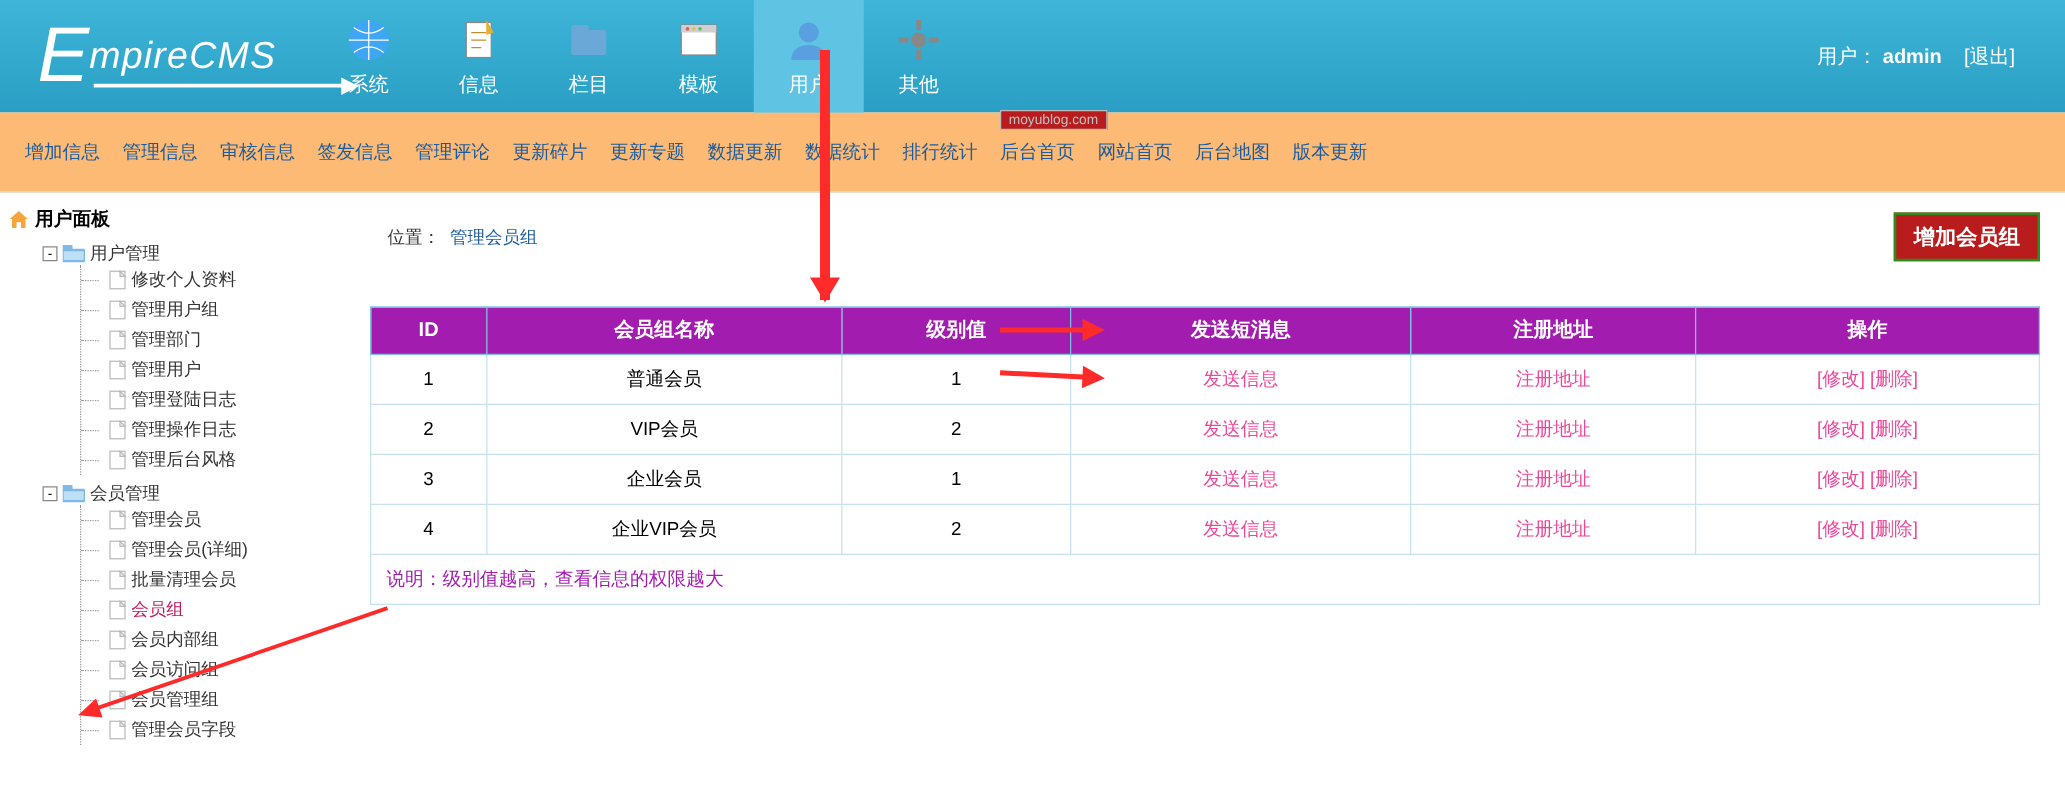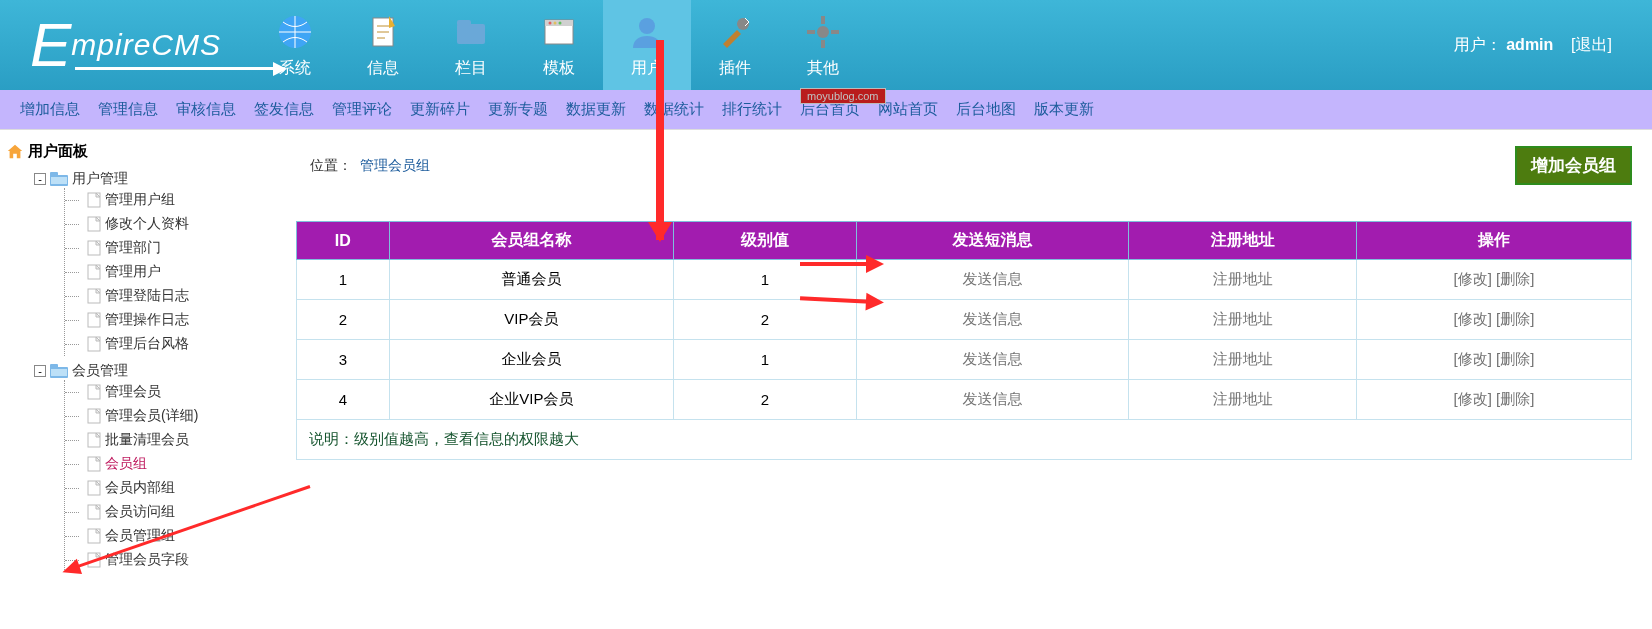--- a/index.html
+++ b/index.html
@@ -16,21 +16,21 @@
 .nav-items { display: flex; height: 100%; }
 .nav-item { width: 88px; display: flex; flex-direction: column; align-items: center; justify-content: center; color: #fff; font-size: 16px; cursor: pointer; }
 .nav-item.active { background: #5fc4e4; }
 .nav-icon { width: 40px; height: 40px; margin-bottom: 6px; display: flex; align-items: center; justify-content: center; }
 
 .user-info { margin-left: auto; padding-right: 40px; color: #fff; font-size: 16px; }
 .user-info a { color: #fff; text-decoration: none; margin-top: 20px; }
 .watermark { position: absolute; top: 88px; left: 800px; font-size: 11px; color: #c0c0c0; background: #b91c1c; padding: 1px 6px; border: 1px solid #bbb; z-index: 100; }
 
 
-.sub-nav { background: #c4b5fd; border-bottom: 1px solid #ddd; padding: 10px 20px; }
+.sub-nav { background: #fdba74; border-bottom: 1px solid #ddd; padding: 22px 20px; }
 .sub-nav a { color: #1d5c9c; text-decoration: none; margin-right: 18px; font-size: 15px; }
 
 
 .main-layout { display: flex; }
 .sidebar { width: 280px; padding: 8px 4px; }
 .content { flex: 1; padding: 8px 20px 8px 16px; }
 
 
 .tree-title { font-weight: bold; font-size: 15px; padding: 4px 0 6px 2px; display: flex; align-items: center; }
 .tree-title .home-icon { width: 18px; height: 18px; margin-right: 4px; }
@@ -44,28 +44,28 @@
 .tree .toggle { display: inline-block; width: 12px; height: 12px; border: 1px solid #888; text-align: center; line-height: 10px; font-size: 11px; margin-right: 4px; background: #fff; vertical-align: middle; cursor: pointer; }
 .tree .folder-icon { display: inline-block; width: 18px; height: 14px; margin-right: 4px; vertical-align: middle; }
 .tree .page-icon { display: inline-block; width: 14px; height: 16px; margin-right: 4px; vertical-align: middle; }
 .tree a { color: #333; text-decoration: none; font-size: 14px; }
 .tree a.selected { color: #be185d; font-weight: normal; }
 
 
 .crumb-row { display: flex; align-items: center; padding: 8px 0 0 14px; }
 .crumb-row .loc-label { color: #333; margin-right: 8px; }
 .crumb-row a { color: #1d5c9c; text-decoration: none; }
-.add-btn { margin-left: auto; background: #4d7c0f; color: #fff; border: 2px solid #2e8c1d; padding: 6px 14px; font-size: 17px; font-weight: bold; cursor: pointer; }
+.add-btn { margin-left: auto; background: #b91c1c; color: #fff; border: 2px solid #2e8c1d; padding: 6px 14px; font-size: 17px; font-weight: bold; cursor: pointer; }
 
 
 .data-table { width: 100%; border-collapse: collapse; margin-top: 36px; border: 1px solid #7fc0dc; }
 .data-table th { background: #a21caf; color: #fff; font-weight: bold; padding: 8px; text-align: center; border: 1px solid #7fc0dc; font-size: 16px; }
 .data-table td { padding: 10px 8px; text-align: center; border: 1px solid #c5e2ee; font-size: 15px; }
-.data-table td a { color: #737373; text-decoration: none; }
-.data-table .footer-row td { text-align: left; color: #14532d; padding: 10px 12px; }
+.data-table td a { color: #ec4899; text-decoration: none; }
+.data-table .footer-row td { text-align: left; color: #a21caf; padding: 10px 12px; }
 
 
 .annotation { position: absolute; pointer-events: none; z-index: 50; }
 .arrow-red-down { width: 8px; height: 200px; background: #ff2a2a; left: 656px; top: 40px; }
 .arrow-red-down::after { content: ""; position: absolute; bottom: -2px; left: -8px; border-top: 20px solid #ff2a2a; border-left: 12px solid transparent; border-right: 12px solid transparent; }
 .arrow-red-diag { left: 60px; top: 485px; width: 250px; height: 3px; background: #ff2a2a; transform: rotate(-19deg); transform-origin: right center; }
 .arrow-red-diag::after { content: ""; position: absolute; left: -12px; top: -6px; border-right: 18px solid #ff2a2a; border-top: 8px solid transparent; border-bottom: 8px solid transparent; }
 .arrow-small-1 { left: 800px; top: 262px; width: 70px; height: 4px; background: #ff2a2a; }
 .arrow-small-1::after { content: ""; position: absolute; right: -14px; top: -7px; border-left: 18px solid #ff2a2a; border-top: 9px solid transparent; border-bottom: 9px solid transparent; }
 .arrow-small-2 { left: 800px; top: 298px; width: 70px; height: 4px; background: #ff2a2a; transform: rotate(3deg); }
@@ -124,30 +124,20 @@
         <span>模板</span>
       </div>
       <div class="nav-item active">
         <div class="nav-icon">
           <svg viewBox="0 0 40 40" width="40" height="40">
             <circle cx="20" cy="14" r="8" fill="#5aa0e0"></circle>
             <path d="M6 36c0-8 6-12 14-12s14 4 14 12z" fill="#5aa0e0"></path>
           </svg>
         </div>
         <span>用户</span>
-      </div>
-      <div class="nav-item">
-        <div class="nav-icon">
-          <svg viewBox="0 0 40 40" width="40" height="40">
-            <path d="M8 32l14-14 4 4-14 14z" fill="#c08030"></path>
-            <circle cx="28" cy="12" r="6" fill="#888"></circle>
-            <path d="M30 6l4 4-4 4" stroke="#fff" fill="none"></path>
-          </svg>
-        </div>
-        <span>插件</span>
       </div>
       <div class="nav-item">
         <div class="nav-icon">
           <svg viewBox="0 0 40 40" width="40" height="40">
             <circle cx="20" cy="20" r="6" fill="#888"></circle>
             <g fill="#888">
               <rect x="18" y="4" width="4" height="8"></rect>
               <rect x="18" y="28" width="4" height="8"></rect>
               <rect x="4" y="18" width="8" height="4"></rect>
               <rect x="28" y="18" width="8" height="4"></rect>
@@ -179,25 +169,25 @@
     <div class="tree" id="tree">
         <ul class="branch">
           <li><span class="toggle">-</span><span class="folder-icon"><svg viewBox="0 0 18 14">
                 <rect x="0" y="3" width="18" height="11" rx="1" fill="#7db8e8"></rect>
                 <rect x="0" y="0" width="8" height="5" rx="1" fill="#7db8e8"></rect>
                 <rect x="1" y="5" width="16" height="7" fill="#bde0f7"></rect>
               </svg></span><a href="#">用户管理</a><ul class="leaf-list">
               <li><span class="page-icon"><svg viewBox="0 0 14 16">
                     <rect x="1" y="1" width="12" height="14" fill="#fff" stroke="#bbb"></rect>
                     <path d="M9 1l4 4h-4z" fill="#eee" stroke="#bbb"></path>
+                  </svg></span><a href="#" class="">修改个人资料</a></li>
+              <li><span class="page-icon"><svg viewBox="0 0 14 16">
+                    <rect x="1" y="1" width="12" height="14" fill="#fff" stroke="#bbb"></rect>
+                    <path d="M9 1l4 4h-4z" fill="#eee" stroke="#bbb"></path>
                   </svg></span><a href="#" class="">管理用户组</a></li>
-              <li><span class="page-icon"><svg viewBox="0 0 14 16">
-                    <rect x="1" y="1" width="12" height="14" fill="#fff" stroke="#bbb"></rect>
-                    <path d="M9 1l4 4h-4z" fill="#eee" stroke="#bbb"></path>
-                  </svg></span><a href="#" class="">修改个人资料</a></li>
               <li><span class="page-icon"><svg viewBox="0 0 14 16">
                     <rect x="1" y="1" width="12" height="14" fill="#fff" stroke="#bbb"></rect>
                     <path d="M9 1l4 4h-4z" fill="#eee" stroke="#bbb"></path>
                   </svg></span><a href="#" class="">管理部门</a></li>
               <li><span class="page-icon"><svg viewBox="0 0 14 16">
                     <rect x="1" y="1" width="12" height="14" fill="#fff" stroke="#bbb"></rect>
                     <path d="M9 1l4 4h-4z" fill="#eee" stroke="#bbb"></path>
                   </svg></span><a href="#" class="">管理用户</a></li>
               <li><span class="page-icon"><svg viewBox="0 0 14 16">
                     <rect x="1" y="1" width="12" height="14" fill="#fff" stroke="#bbb"></rect>

